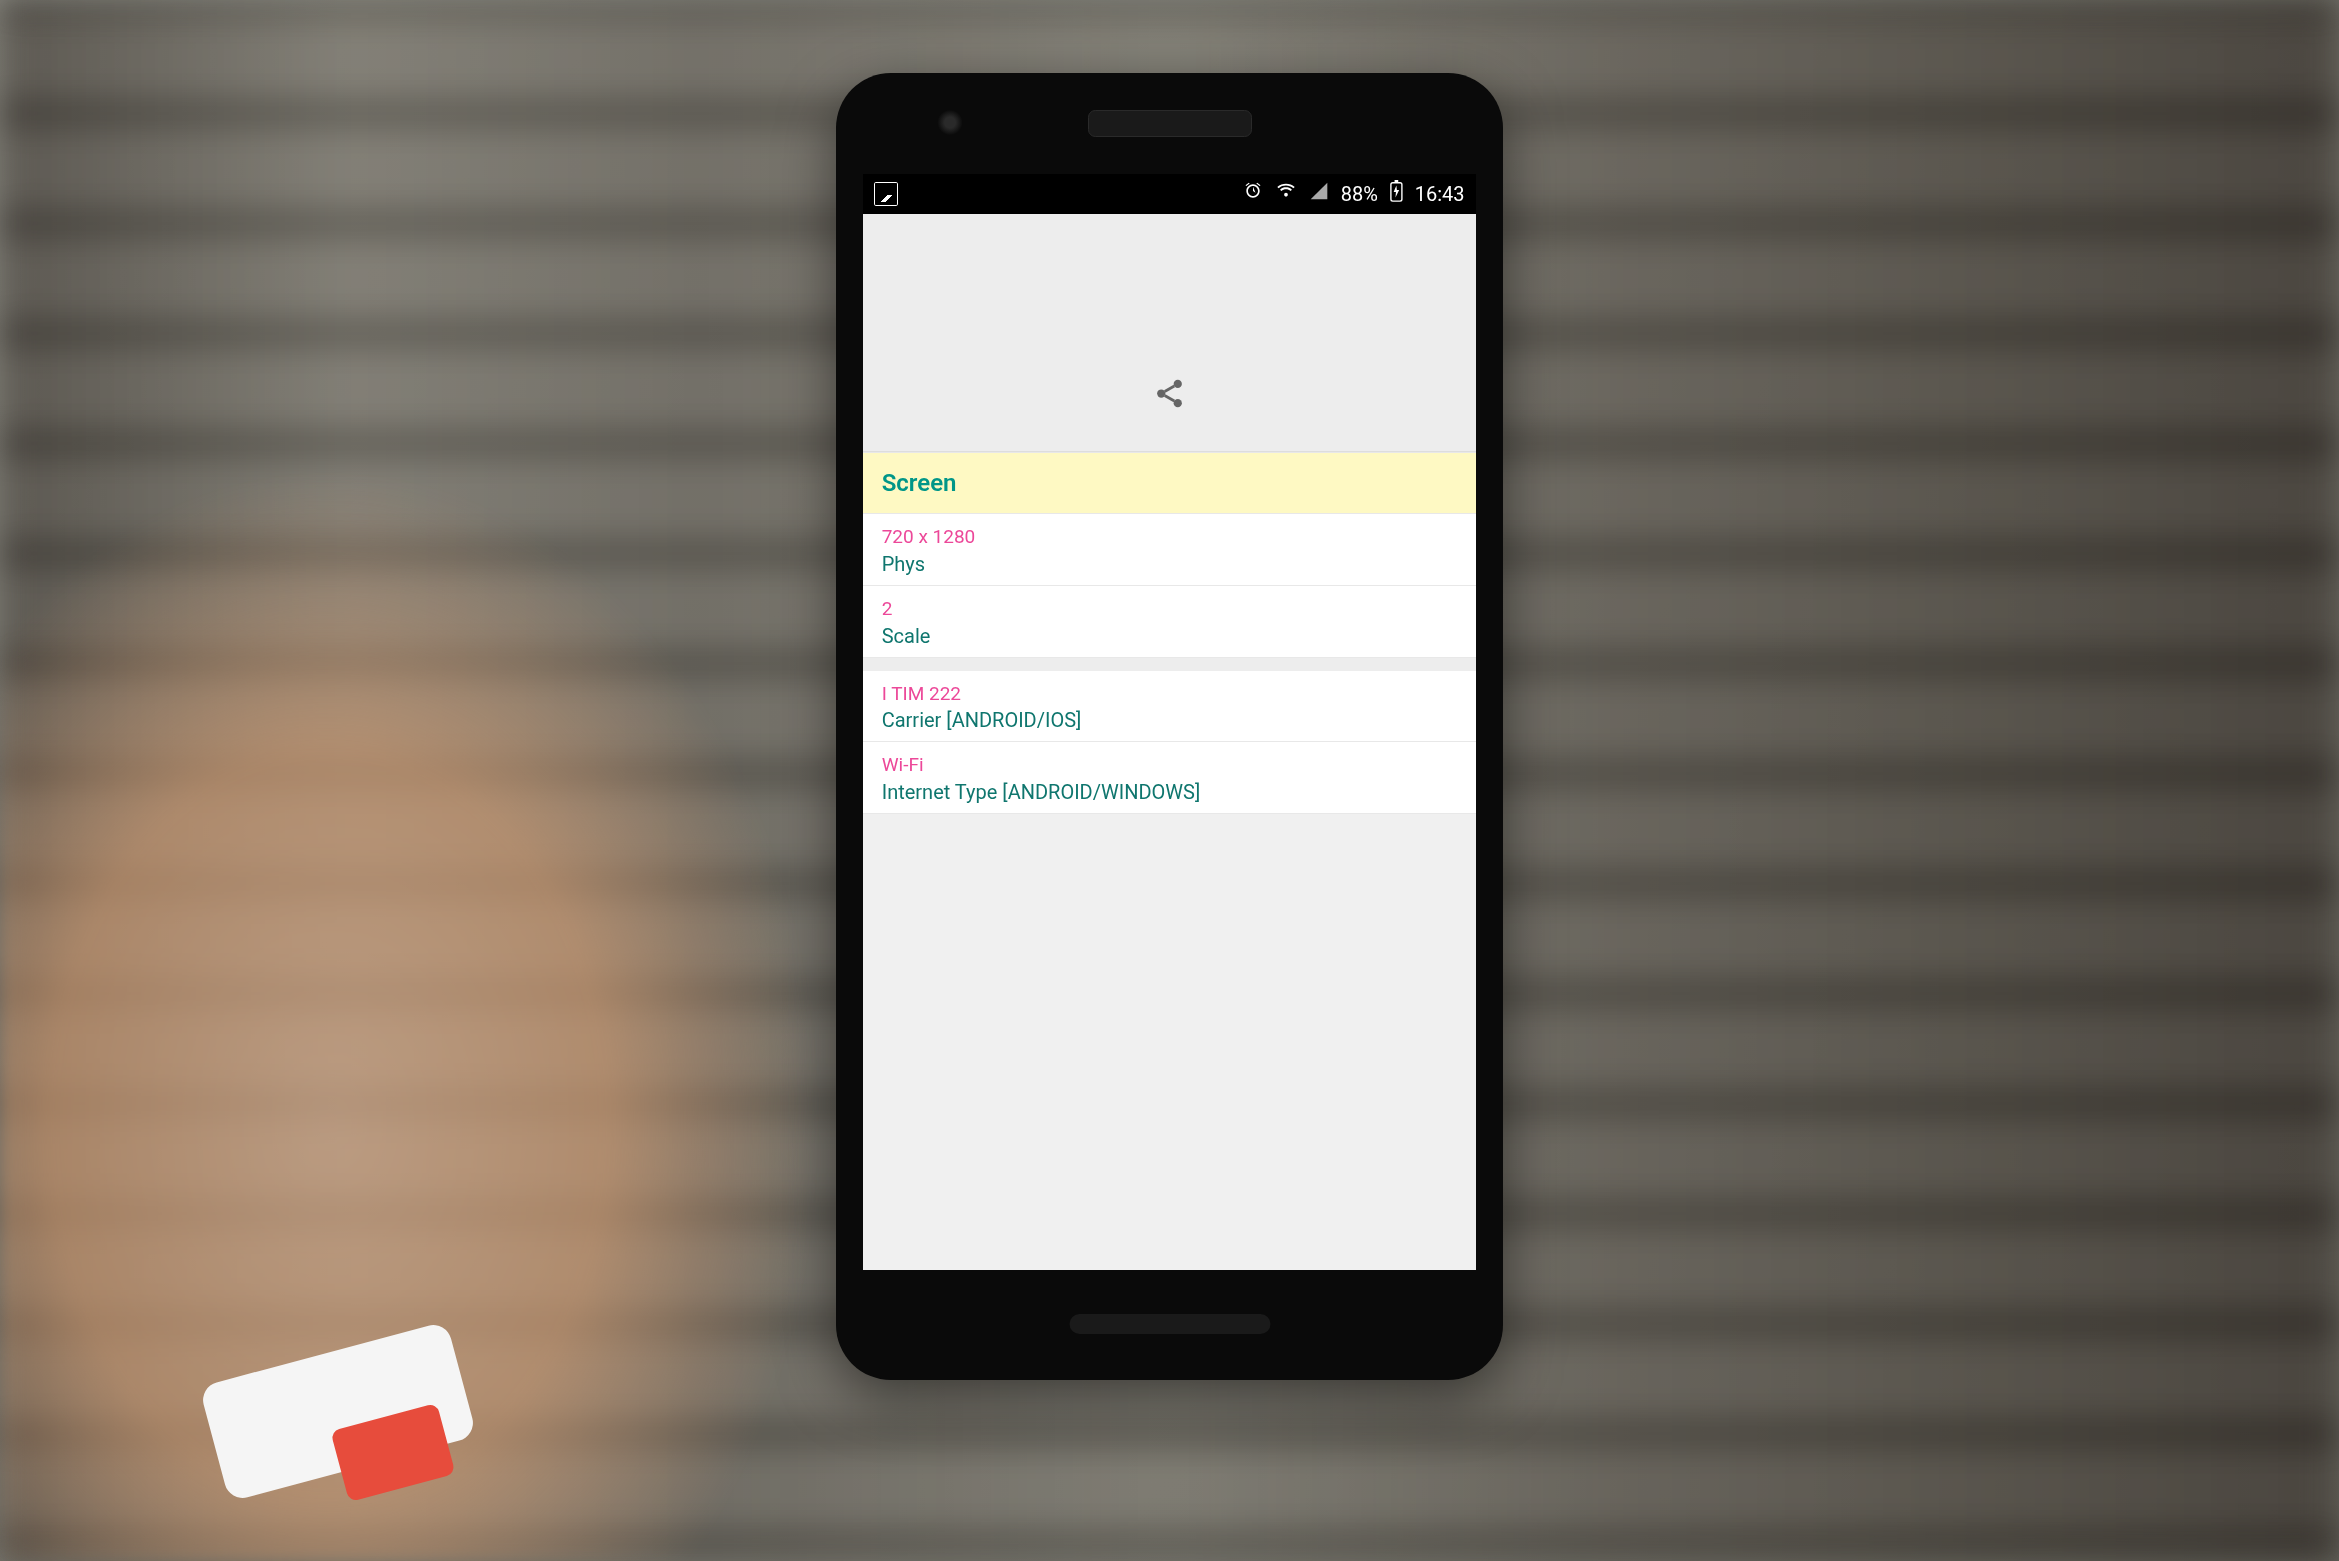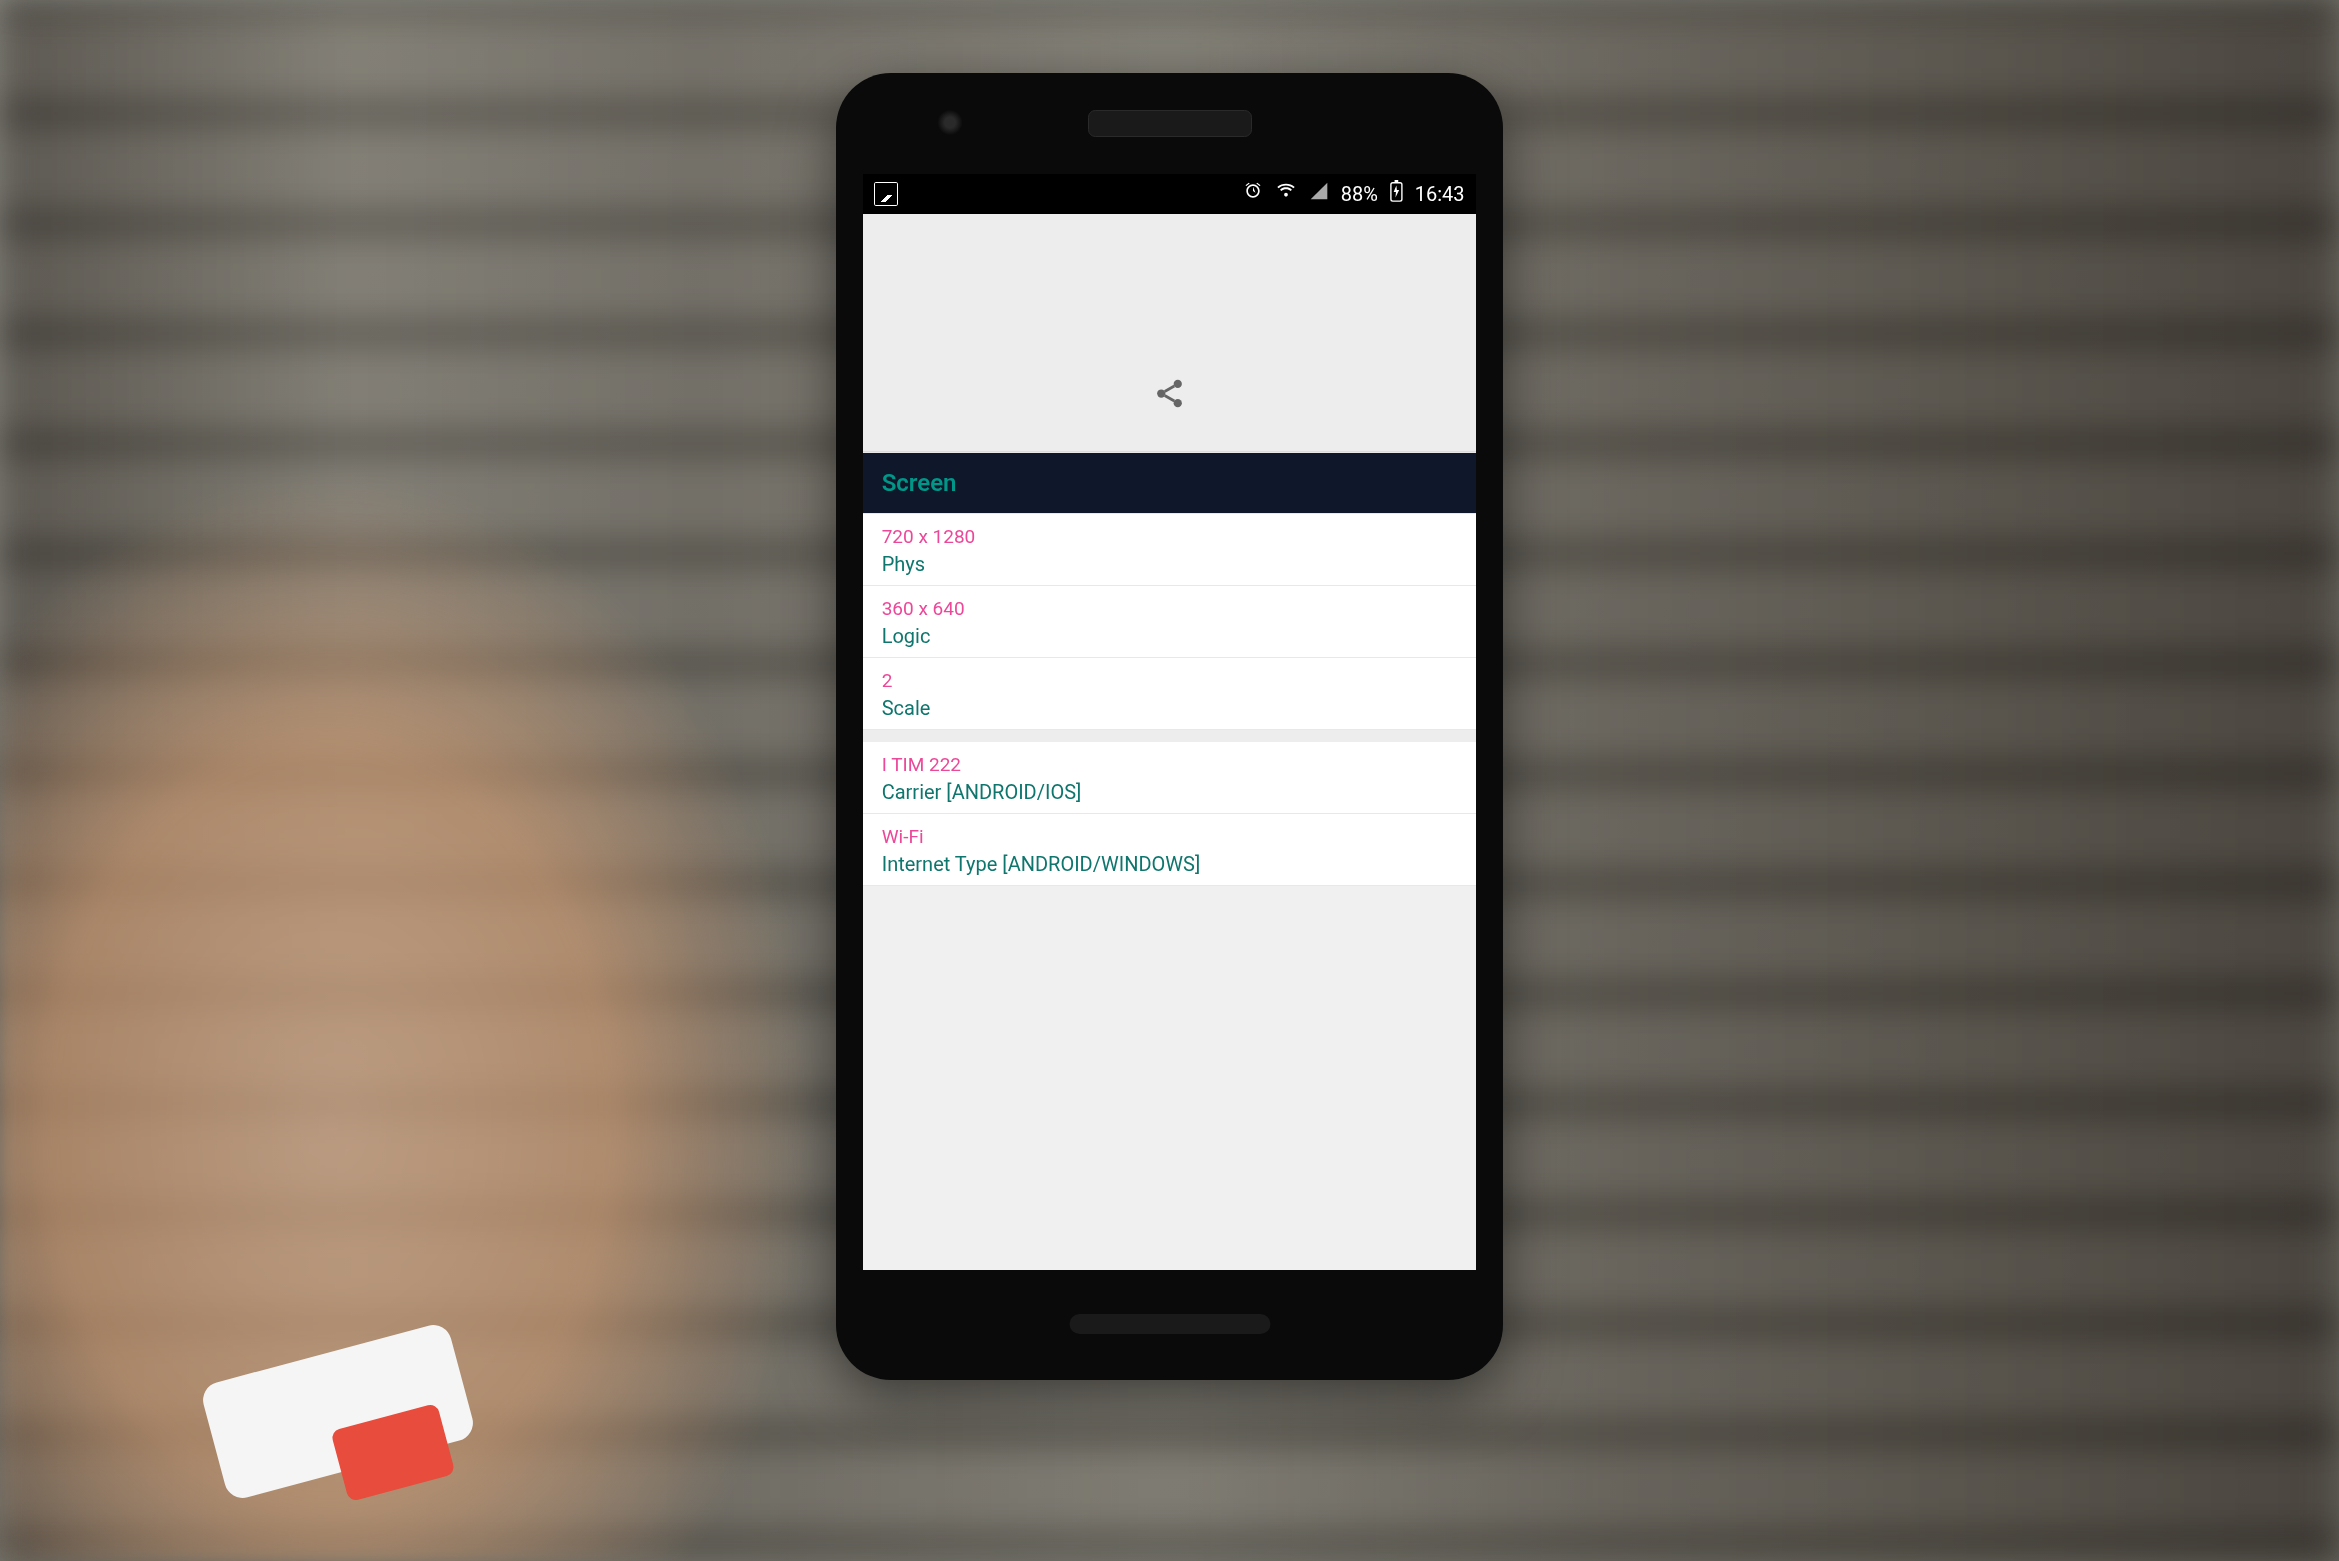--- a/index.html
+++ b/index.html
@@ -210,21 +210,21 @@
       background: #fff;
     }
     
     .section-header {
       padding: 16.4px 18.3px;
       color: #009688;
       font-weight: 600;
       font-size: 24px;
       border-bottom: 0.9px solid #e8e8e8;
       border-top: 0.9px solid #e8e8e8;
-      background: #0f172a;
+      background: #fef9c3;
     }
     
     .section-gap {
       height: 12.8px;
       background: #ededed;
     }
     
     .list-item {
       padding: 11px 18.3px 9.1px 18.3px;
       border-bottom: 0.9px solid #e8e8e8;
@@ -312,24 +312,20 @@
 
     <div class="content">
 
       <div class="section-header">Screen</div>
 
       <div class="list-item">
         <div class="item-value">720 x 1280</div>
         <div class="item-label">Phys</div>
       </div>
 
-      <div class="list-item">
-        <div class="item-value">360 x 640</div>
-        <div class="item-label">Logic</div>
-      </div>
 
       <div class="list-item">
         <div class="item-value">2</div>
         <div class="item-label">Scale</div>
       </div>
 
       <div class="section-gap"></div>
 
 
       <div class="list-item">

